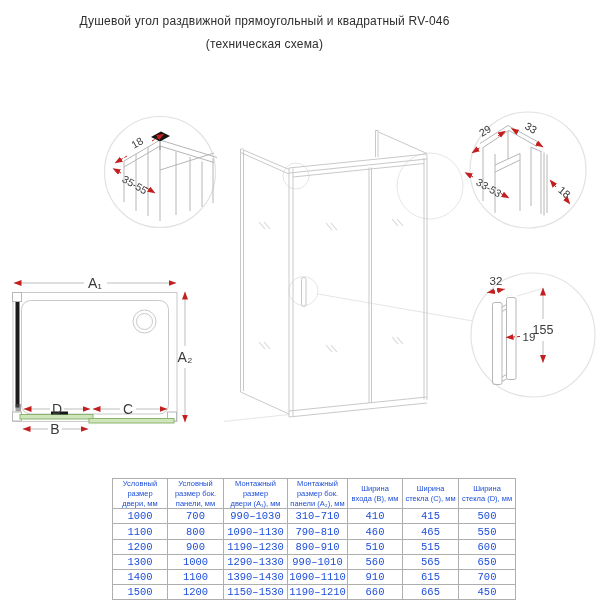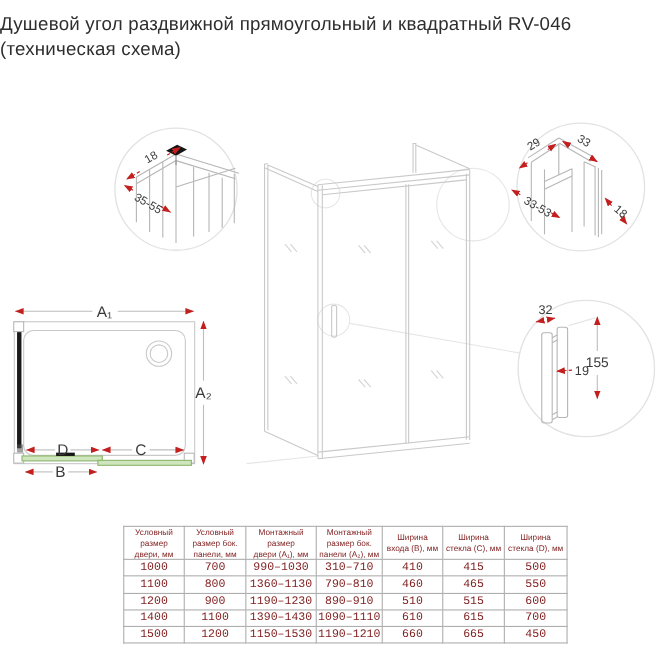--- a/index.html
+++ b/index.html
@@ -1,33 +1,33 @@
 <!DOCTYPE html>
 <html><head>
 <meta charset="utf-8">
 <style>
   html,body{margin:0;padding:0;background:#fff;}
   .page{position:relative;width:600px;height:600px;background:#ffffff;overflow:hidden;
         font-family:"Liberation Sans","DejaVu Sans",sans-serif;}
-  .title{position:absolute;top:10px;left:0;width:529px;text-align:left;color:#2e2e2e;
-         font-size:17px;line-height:23px;letter-spacing:.2px;}
+  .title{position:absolute;top:10px;left:0;width:529px;text-align:center;color:#2e2e2e;
+         font-size:12px;line-height:23px;letter-spacing:.2px;}
   svg.schema{position:absolute;left:0;top:0;width:600px;height:600px;}
   svg text{font-family:"Liberation Sans","DejaVu Sans",sans-serif;fill:#3a3a3a;}
   .wire{stroke:#b6b6b6;stroke-width:1;fill:none;}
   .mainline{stroke:#c9c9c9;stroke-width:1;fill:none;}
   .faint{stroke:#e6e6e6;stroke-width:1;fill:none;}
   .callout{stroke:#e2e2e2;stroke-width:1.2;fill:none;}
   .dimline{stroke:#bdbdbd;stroke-width:1;fill:none;}
   .redline{stroke:#c31f1f;stroke-width:1;fill:none;}
   .dimlabel{font-size:14px;}
   .smdim{font-size:10.5px;}
   .sparkle{stroke:#d6d6d6;stroke-width:1.1;}
   
   .spec-table{position:absolute;left:112px;top:478px;border-collapse:collapse;table-layout:fixed;
-              color:#7f1d1d;}
+              color:#1d4ed8;}
   .spec-table th,.spec-table td{border:1px solid #aeaeae;text-align:center;vertical-align:middle;
               padding:0;overflow:hidden;}
   .spec-table th{font-size:7.5px;font-weight:400;line-height:1.3;white-space:pre-line;height:26px;}
   .spec-table td{font-size:10.5px;height:14.2px;font-family:Liberation Mono, monospace;}
 </style>
 </head>
 <body>
 
 <div class="page">
 
@@ -251,41 +251,50 @@
           <td>700</td>
           <td>990–1030</td>
           <td>310–710</td>
           <td>410</td>
           <td>415</td>
           <td>500</td>
         </tr>
         <tr>
           <td>1100</td>
           <td>800</td>
-          <td>1360–1130</td>
+          <td>1090–1130</td>
           <td>790–810</td>
           <td>460</td>
           <td>465</td>
           <td>550</td>
         </tr>
         <tr>
           <td>1200</td>
           <td>900</td>
           <td>1190–1230</td>
           <td>890–910</td>
           <td>510</td>
           <td>515</td>
           <td>600</td>
         </tr>
         <tr>
+          <td>1300</td>
+          <td>1000</td>
+          <td>1290–1330</td>
+          <td>990–1010</td>
+          <td>560</td>
+          <td>565</td>
+          <td>650</td>
+        </tr>
+        <tr>
           <td>1400</td>
           <td>1100</td>
           <td>1390–1430</td>
           <td>1090–1110</td>
-          <td>610</td>
+          <td>910</td>
           <td>615</td>
           <td>700</td>
         </tr>
         <tr>
           <td>1500</td>
           <td>1200</td>
           <td>1150–1530</td>
           <td>1190–1210</td>
           <td>660</td>
           <td>665</td>

